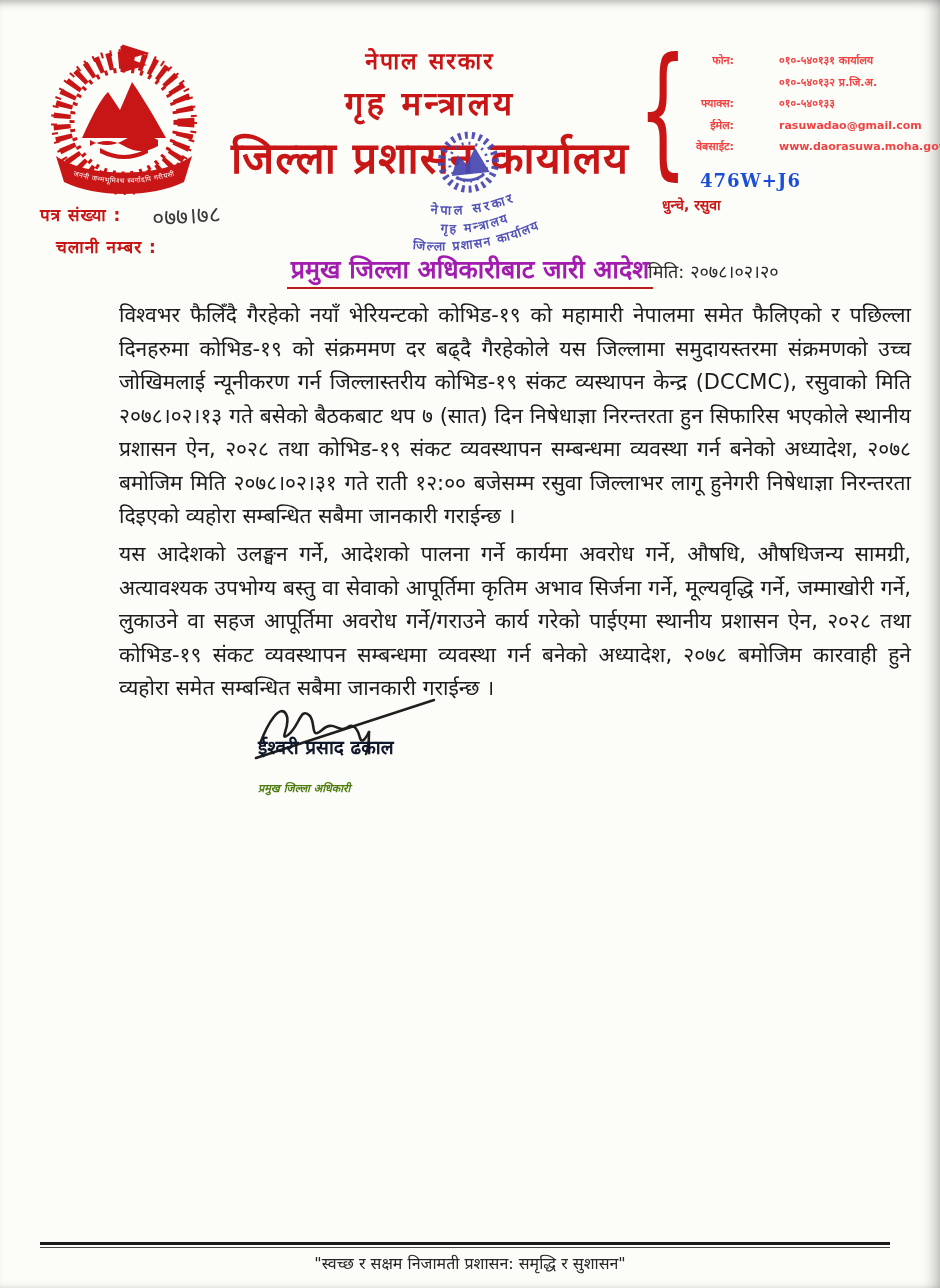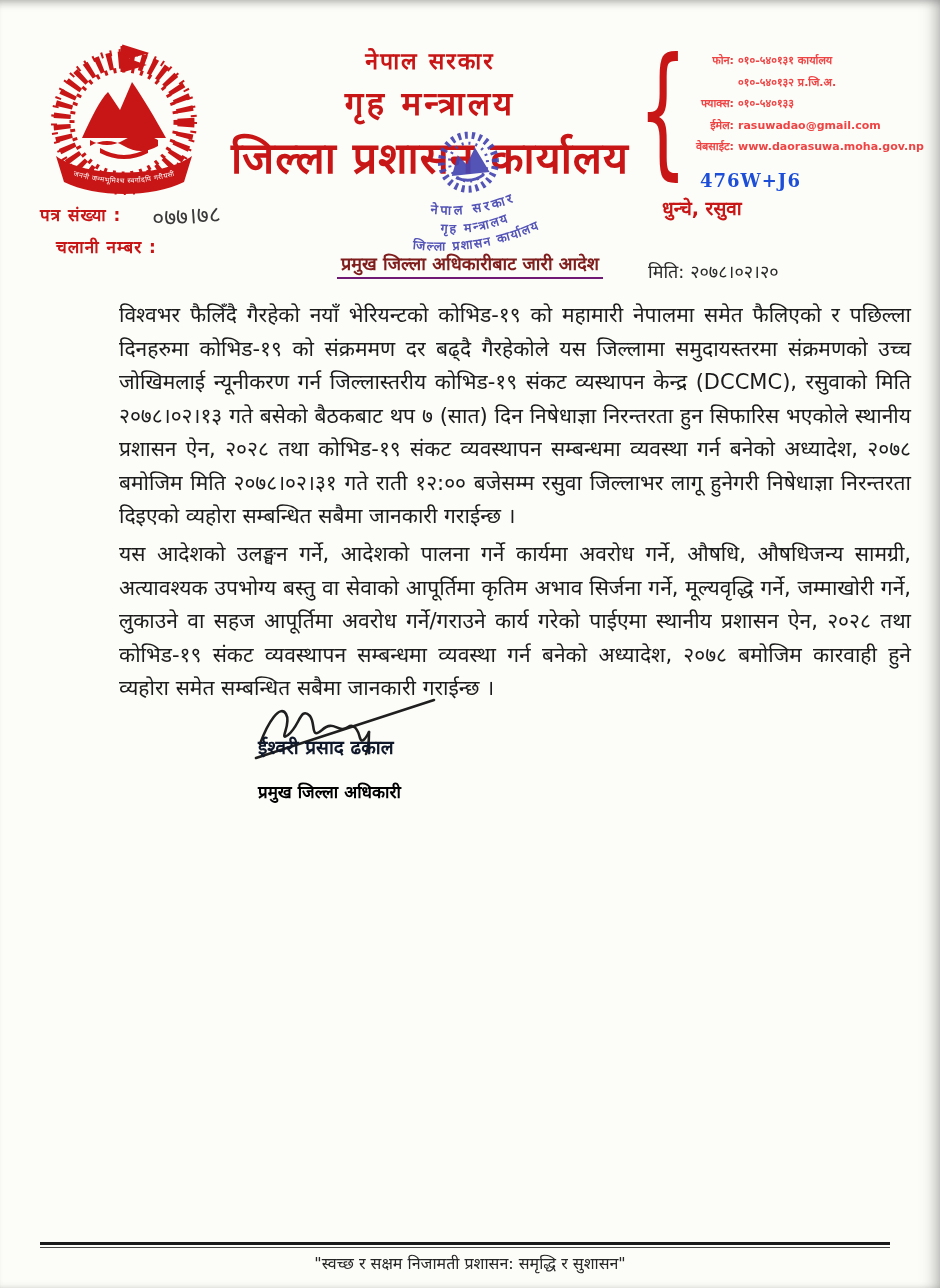--- a/index.html
+++ b/index.html
@@ -18,40 +18,40 @@
   .head-center{ left:190px; top:44px; width:480px; text-align:center; color:#c81616; }
   .gov-line{ font-size:23px; font-weight:bold; letter-spacing:2px; }
   .ministry-line{ font-size:33px; font-weight:bold; letter-spacing:3px; margin-top:4px; }
   .office-line{ font-size:43px; font-weight:bold; letter-spacing:1px; margin-top:2px; white-space:nowrap; }
   .stamp{ left:382px; top:128px; width:180px; height:136px; opacity:.92; }
   .brace{ left:638px; top:36px; font-size:142px; line-height:150px; color:#c81616;
           transform:scaleX(.55); transform-origin:left top; font-weight:normal; }
   .contact{ left:676px; top:50px; width:250px; color:#ef4444; font-weight:bold; font-size:11px; }
   .contact .row{ display:flex; line-height:21.5px; white-space:nowrap; }
   .contact .lbl{ width:62px; text-align:right; padding-right:4px; flex:0 0 62px; }
-  .contact .val{ text-align:right; }
+  .contact .val{ text-align:right;margin-left:41px; }
   .plus-code{ left:700px; top:170px; font-family:"DejaVu Serif","Liberation Serif",serif;
               font-weight:bold; font-size:18px; color:#1d4ed8; letter-spacing:1px; }
-  .place{ left:662px; top:195px; font-size:19px; font-weight:bold; color:#c81616; }
+  .place{ left:662px; top:195px; font-size:14px; font-weight:bold; color:#c81616; }
   .date-line{ left:648px; top:218px; font-size:18px; color:#2a2a2a;margin-top:41px; }
   .ref-label{ left:40px; top:203px; font-size:17px; font-weight:bold; color:#c81616; letter-spacing:1px; }
   .ref-value{ left:152px; top:199px; font-size:23px; color:#3a3a3a; transform:rotate(-4deg); }
   .dispatch-label{ left:56px; top:235px; font-size:17px; font-weight:bold; color:#c81616; letter-spacing:1px; }
   .doc-title{ left:0; top:251px; width:100%; text-align:center; }
-  .doc-title span{ font-size:18px; font-weight:bold; color:#7f1d1d;
-                   border-bottom:2px solid #701a75; padding:0 4px 3px 4px; }
+  .doc-title span{ font-size:25px; font-weight:bold; color:#a21caf;
+                   border-bottom:2px solid #b91c1c; padding:0 4px 3px 4px; }
   
   .para{ left:94px; width:792px; font-size:21px; line-height:33.5px; color:#1b1b1b;
          text-align:justify;margin-left:25px; }
   .para1{ top:299px; }
   .para2{ top:538px; }
   
   .sig-svg{ left:248px; top:688px; width:195px; height:78px; }
   .sig-name{ left:258px; top:734px; font-size:19px; font-weight:bold; color:#0f172a; }
-  .sig-role{ left:258px; top:780px; font-size:17px; font-weight:bold; color:#000000; }
+  .sig-role{ left:258px; top:780px; font-size:11px; font-weight:bold; color:#4d7c0f;font-style:italic; }
   
   .footer-rule{ left:40px; top:1242px; width:850px; height:6px;
                 border-top:3px solid #1a1a1a; border-bottom:1px solid #444; }
   .footer-slogan{ left:0; top:1252px; width:100%; text-align:center;
                   font-size:16px; color:#262626; font-weight:500; }
 </style>
 </head>
 <body>
 
 <div class="page">

